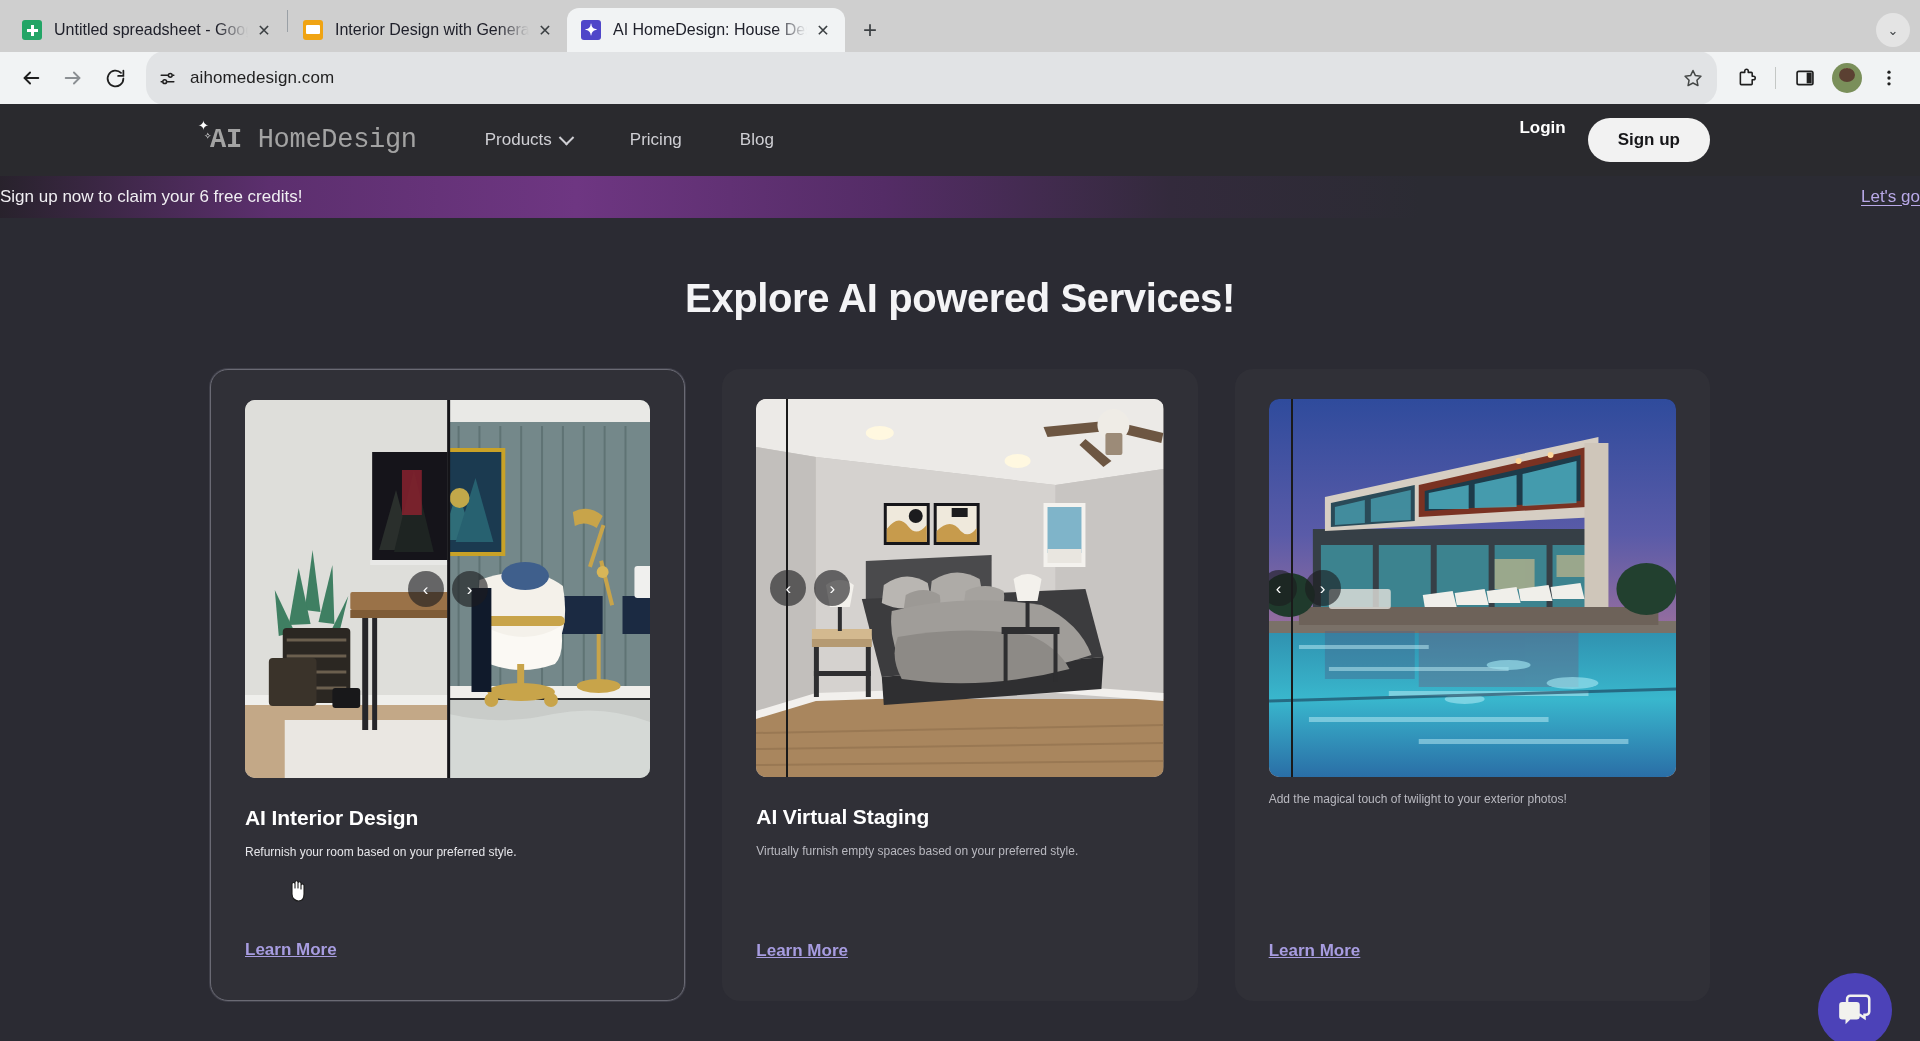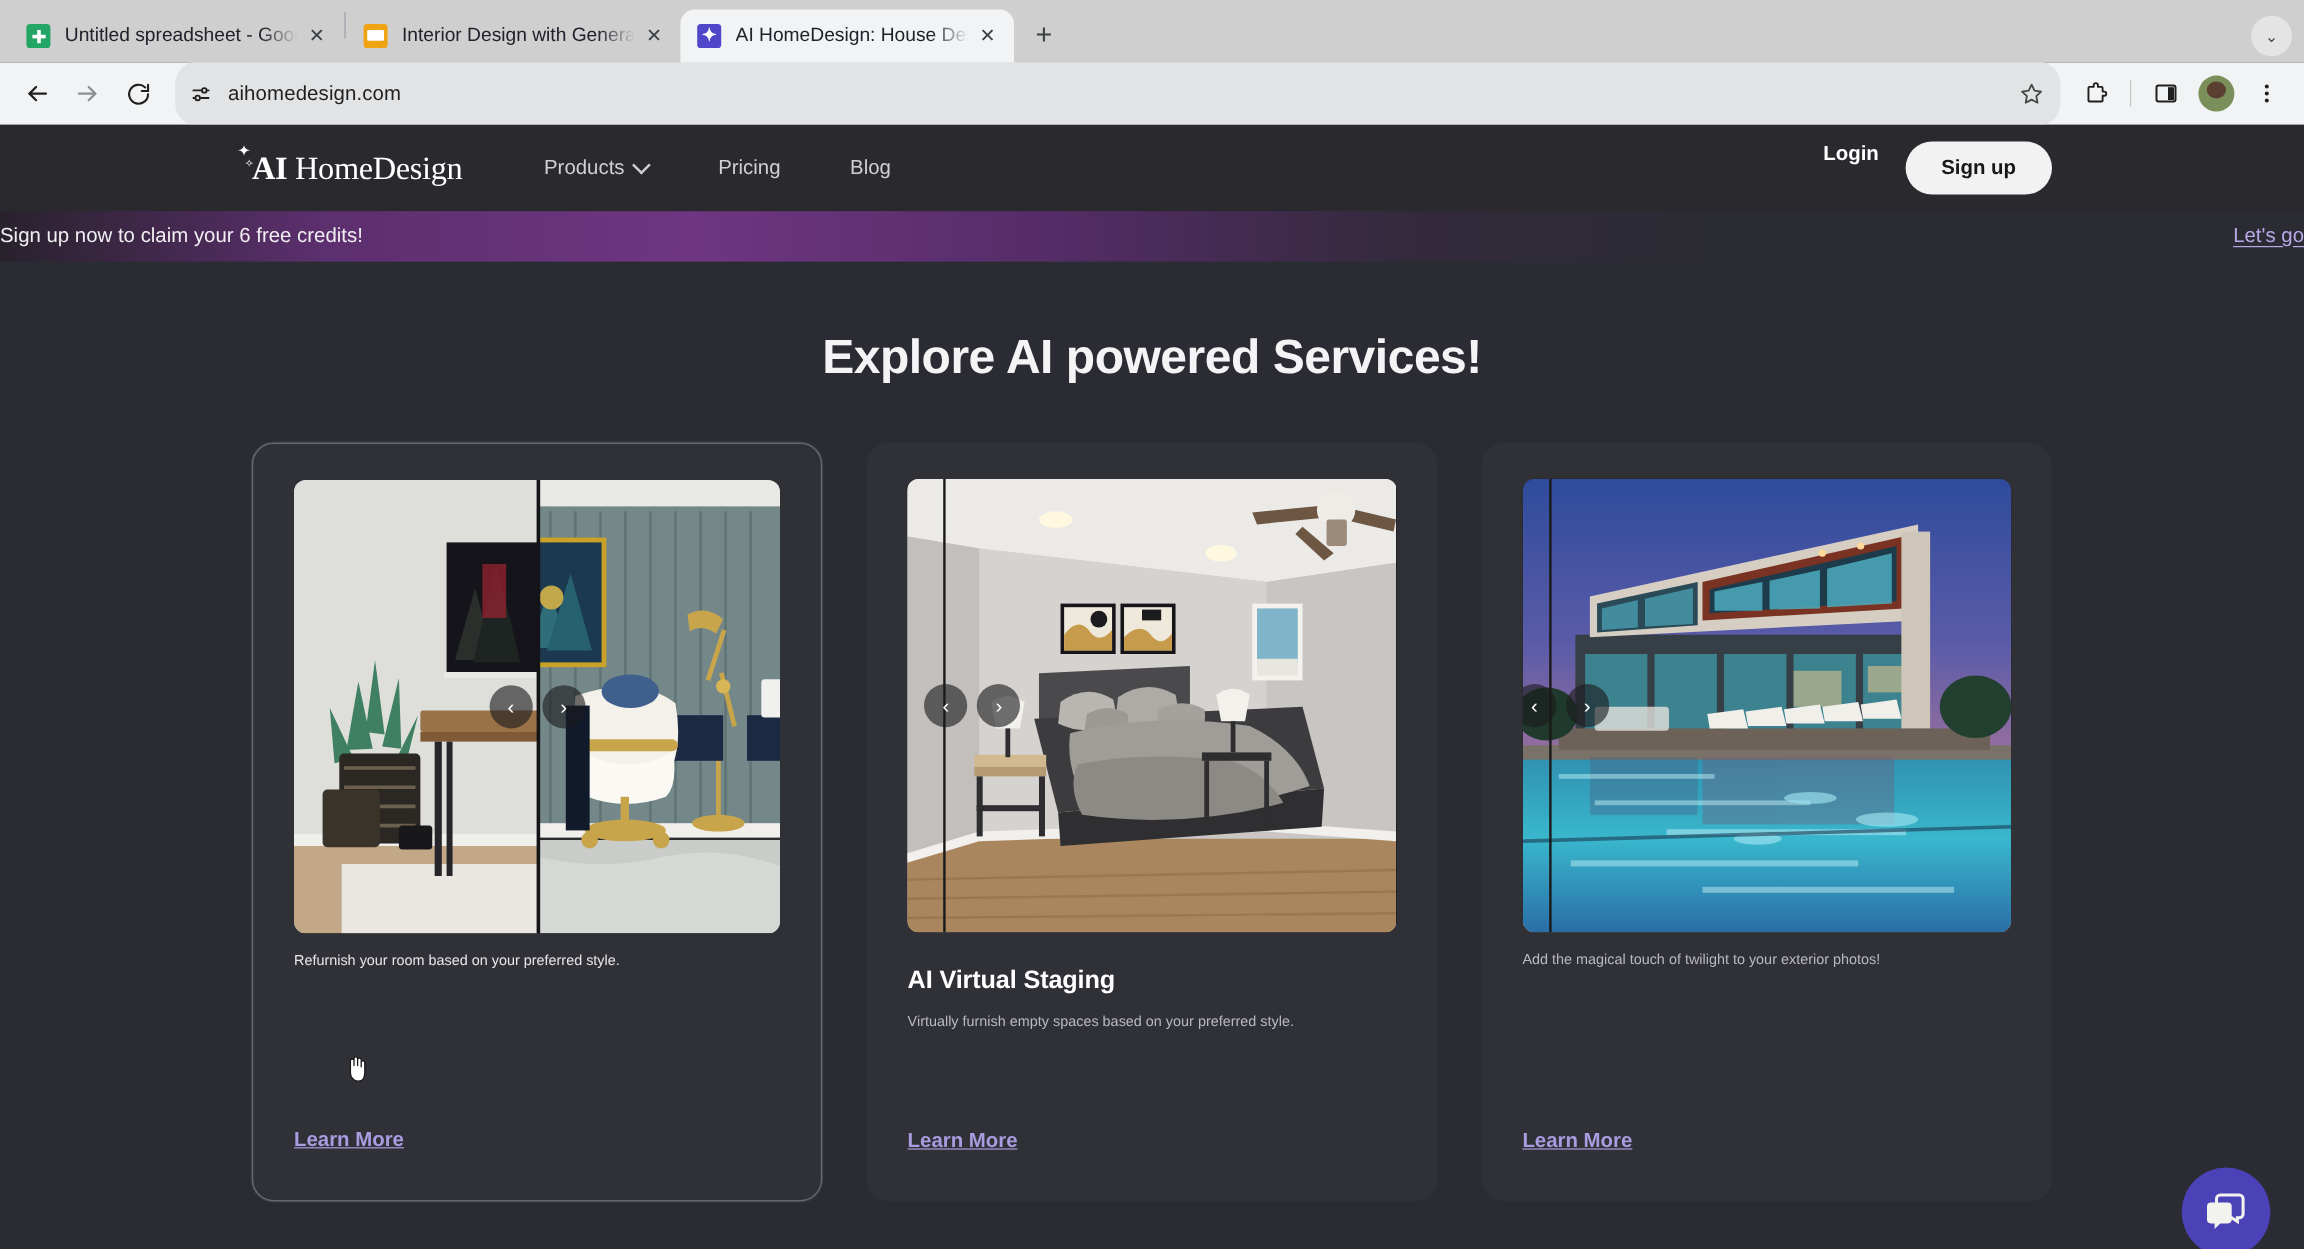--- a/index.html
+++ b/index.html
@@ -152,22 +152,22 @@
     display: flex; align-items: center;
     padding: 0 210px 0 210px;
   }
   .logo { display: flex; align-items: center; position: relative; }
   .logo-spark {
     position: absolute; left: -12px; top: -6px;
     color: #fff; font-size: 13px; line-height: 1;
   }
   .logo-spark.s2 { left: -6px; top: 7px; font-size: 9px; }
   .logo-text {
-    font-size: 27px; color: #ffffff; letter-spacing: -.3px;
-    font-family: Liberation Serif, serif;
+    font-size: 27px; color: #a3a3a3; letter-spacing: -.3px;
+    font-family: Liberation Mono, monospace;
   }
   .logo-text b { font-weight: 700; }
   .nav { display: flex; align-items: flex-start; margin-left: 68px; gap: 58px; }
   .nav-item {
     font-size: 17px; color: #cfcfd4;
     display: flex; align-items: center; gap: 9px;
   }
   .chev-down {
     width: 11px; height: 11px;
     border-right: 2px solid #cfcfd4;
@@ -521,20 +521,21 @@
 
               <ellipse cx="282" cy="176" rx="24" ry="14" fill="#3f5f8c"></ellipse>
             </g>
             <line x1="205" y1="0" x2="205" y2="378" stroke="#141418" stroke-width="3"></line>
           </svg>
           <div class="arrows" style="left:calc(50% - 40px);">
             <button class="arrow-btn">‹</button>
             <button class="arrow-btn">›</button>
           </div>
         </div>
+        <div class="card-title">AI Interior Design</div>
         <div class="card-desc">Refurnish your room based on your preferred style.</div>
         <a class="learn-more" href="#">Learn More</a>
       </div>
 
       <div class="card">
         <div class="card-media">
           <svg viewBox="0 0 408 378" preserveAspectRatio="none" aria-hidden="true">
             <rect width="408" height="378" fill="#c9c6c3"></rect>
 
             <path d="M0 0 H408 V70 L300 86 L60 58 L0 48 Z" fill="#eceae7"></path>

